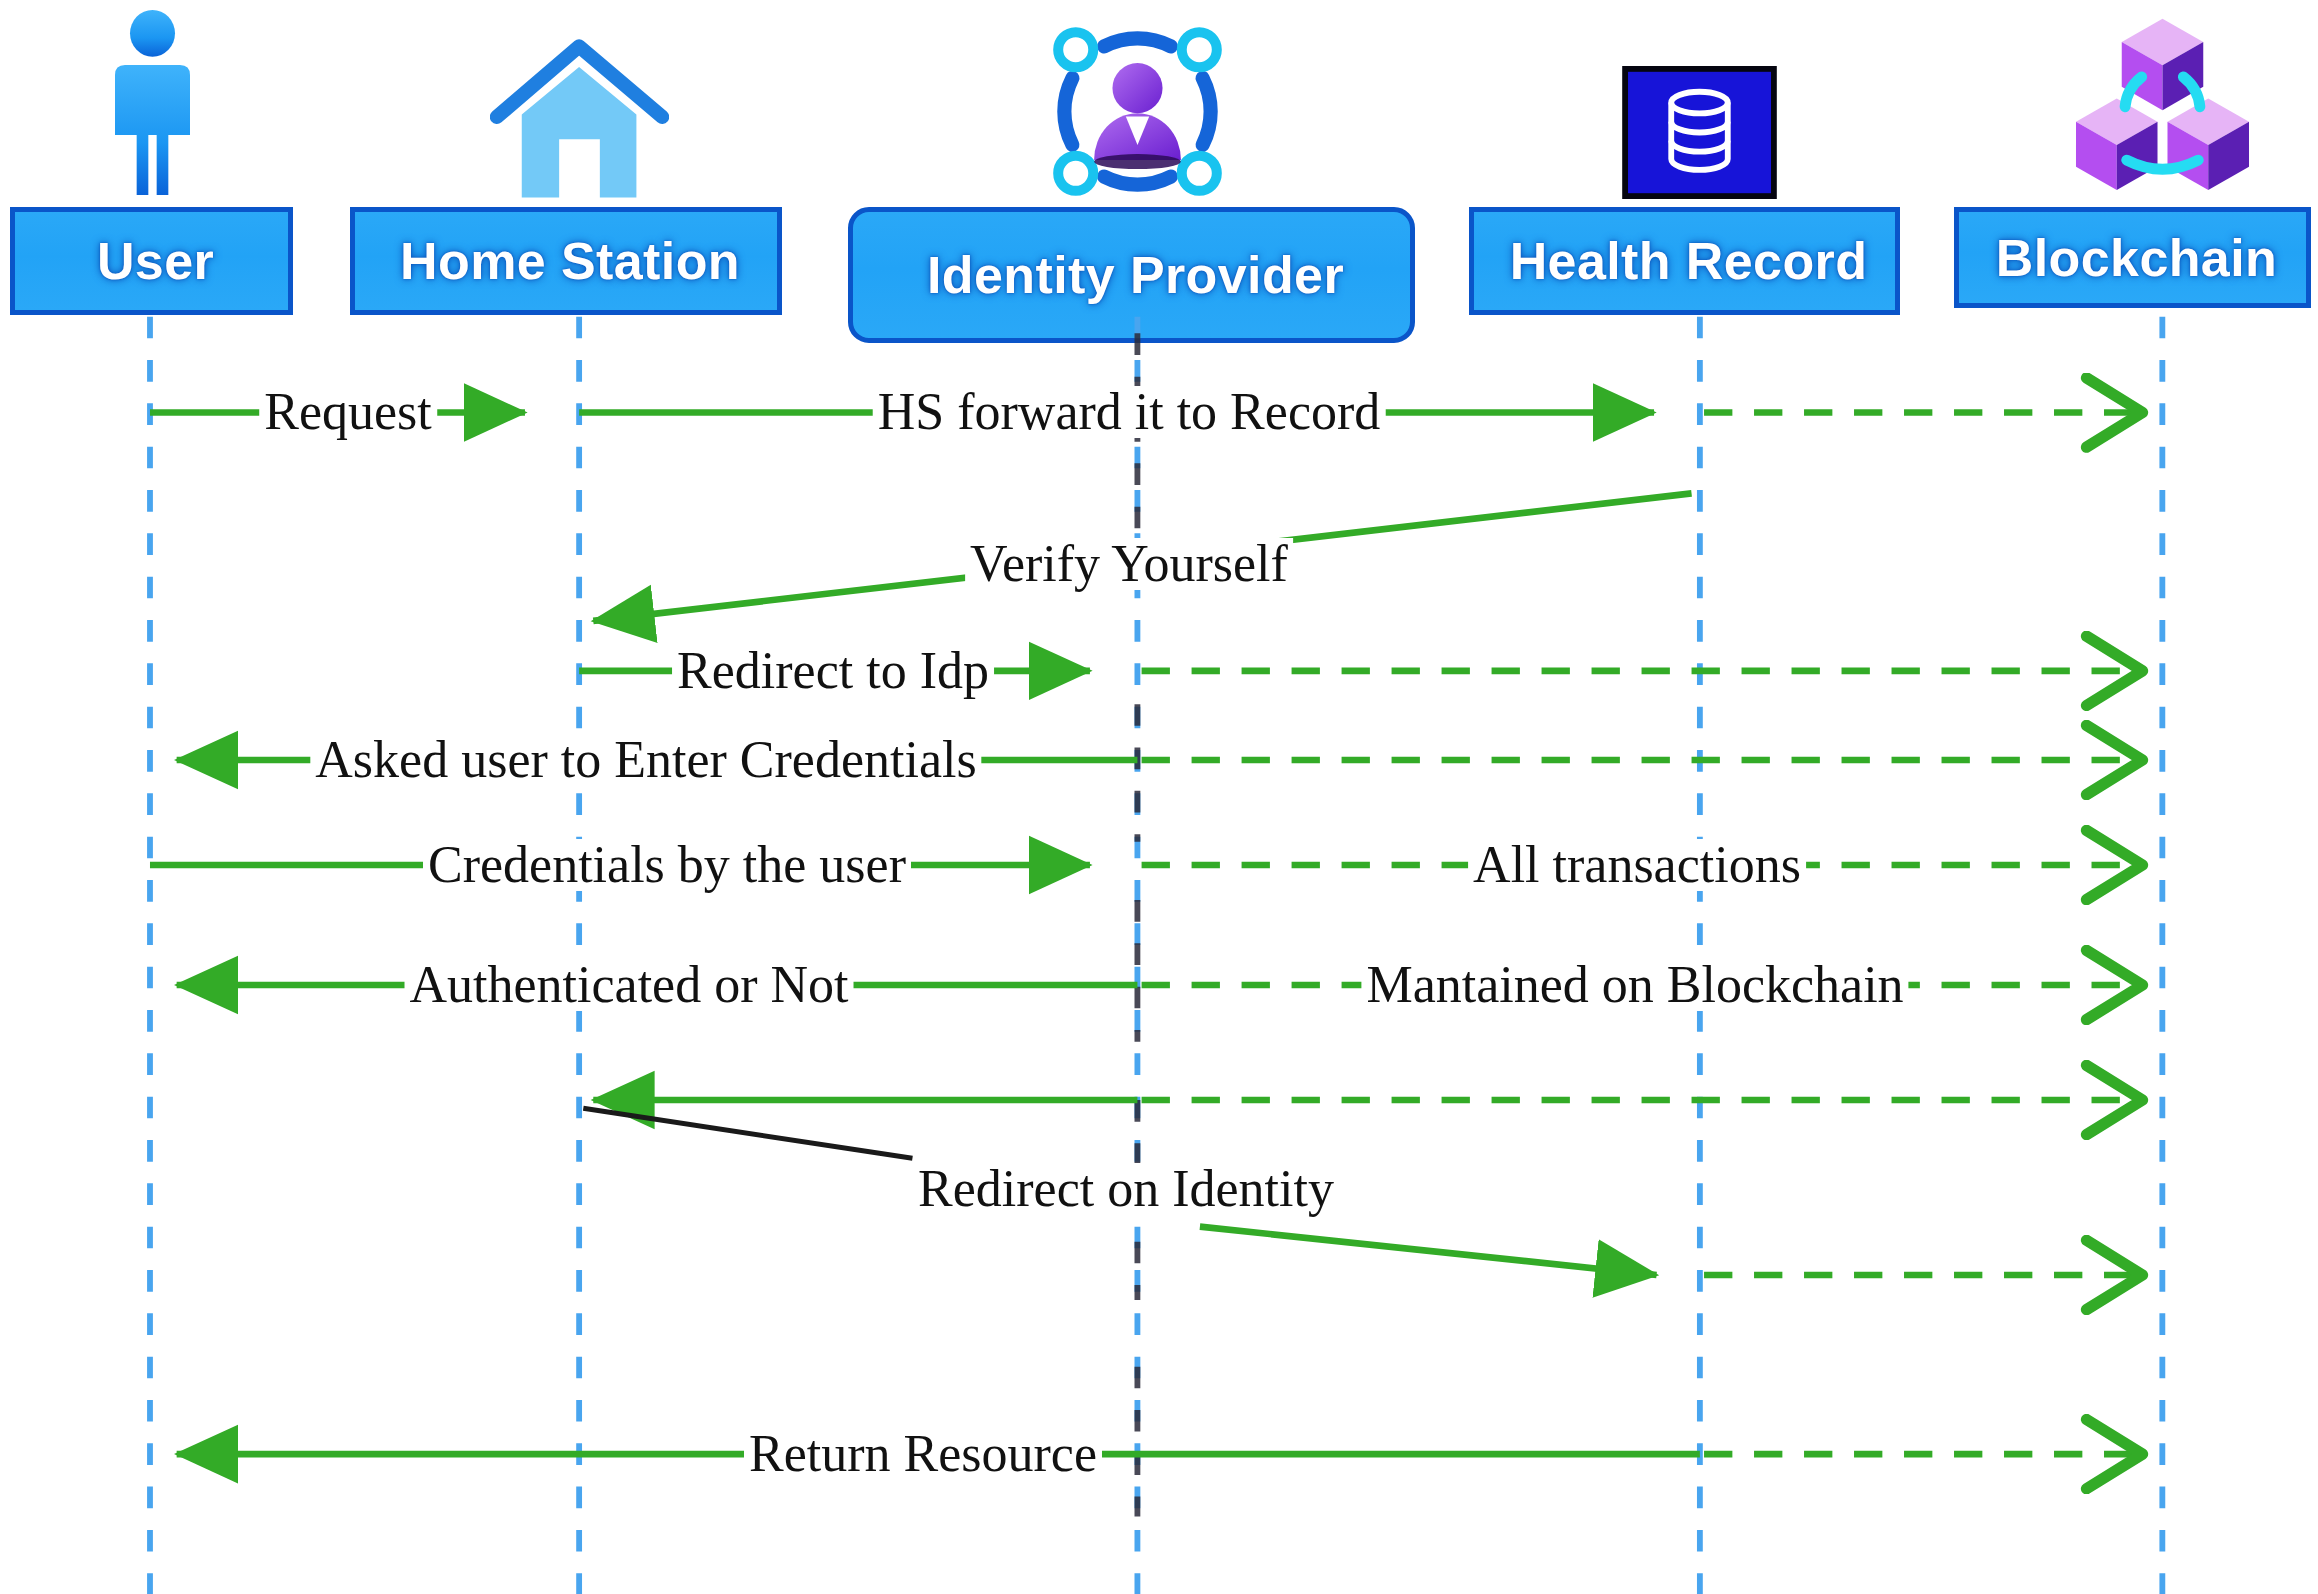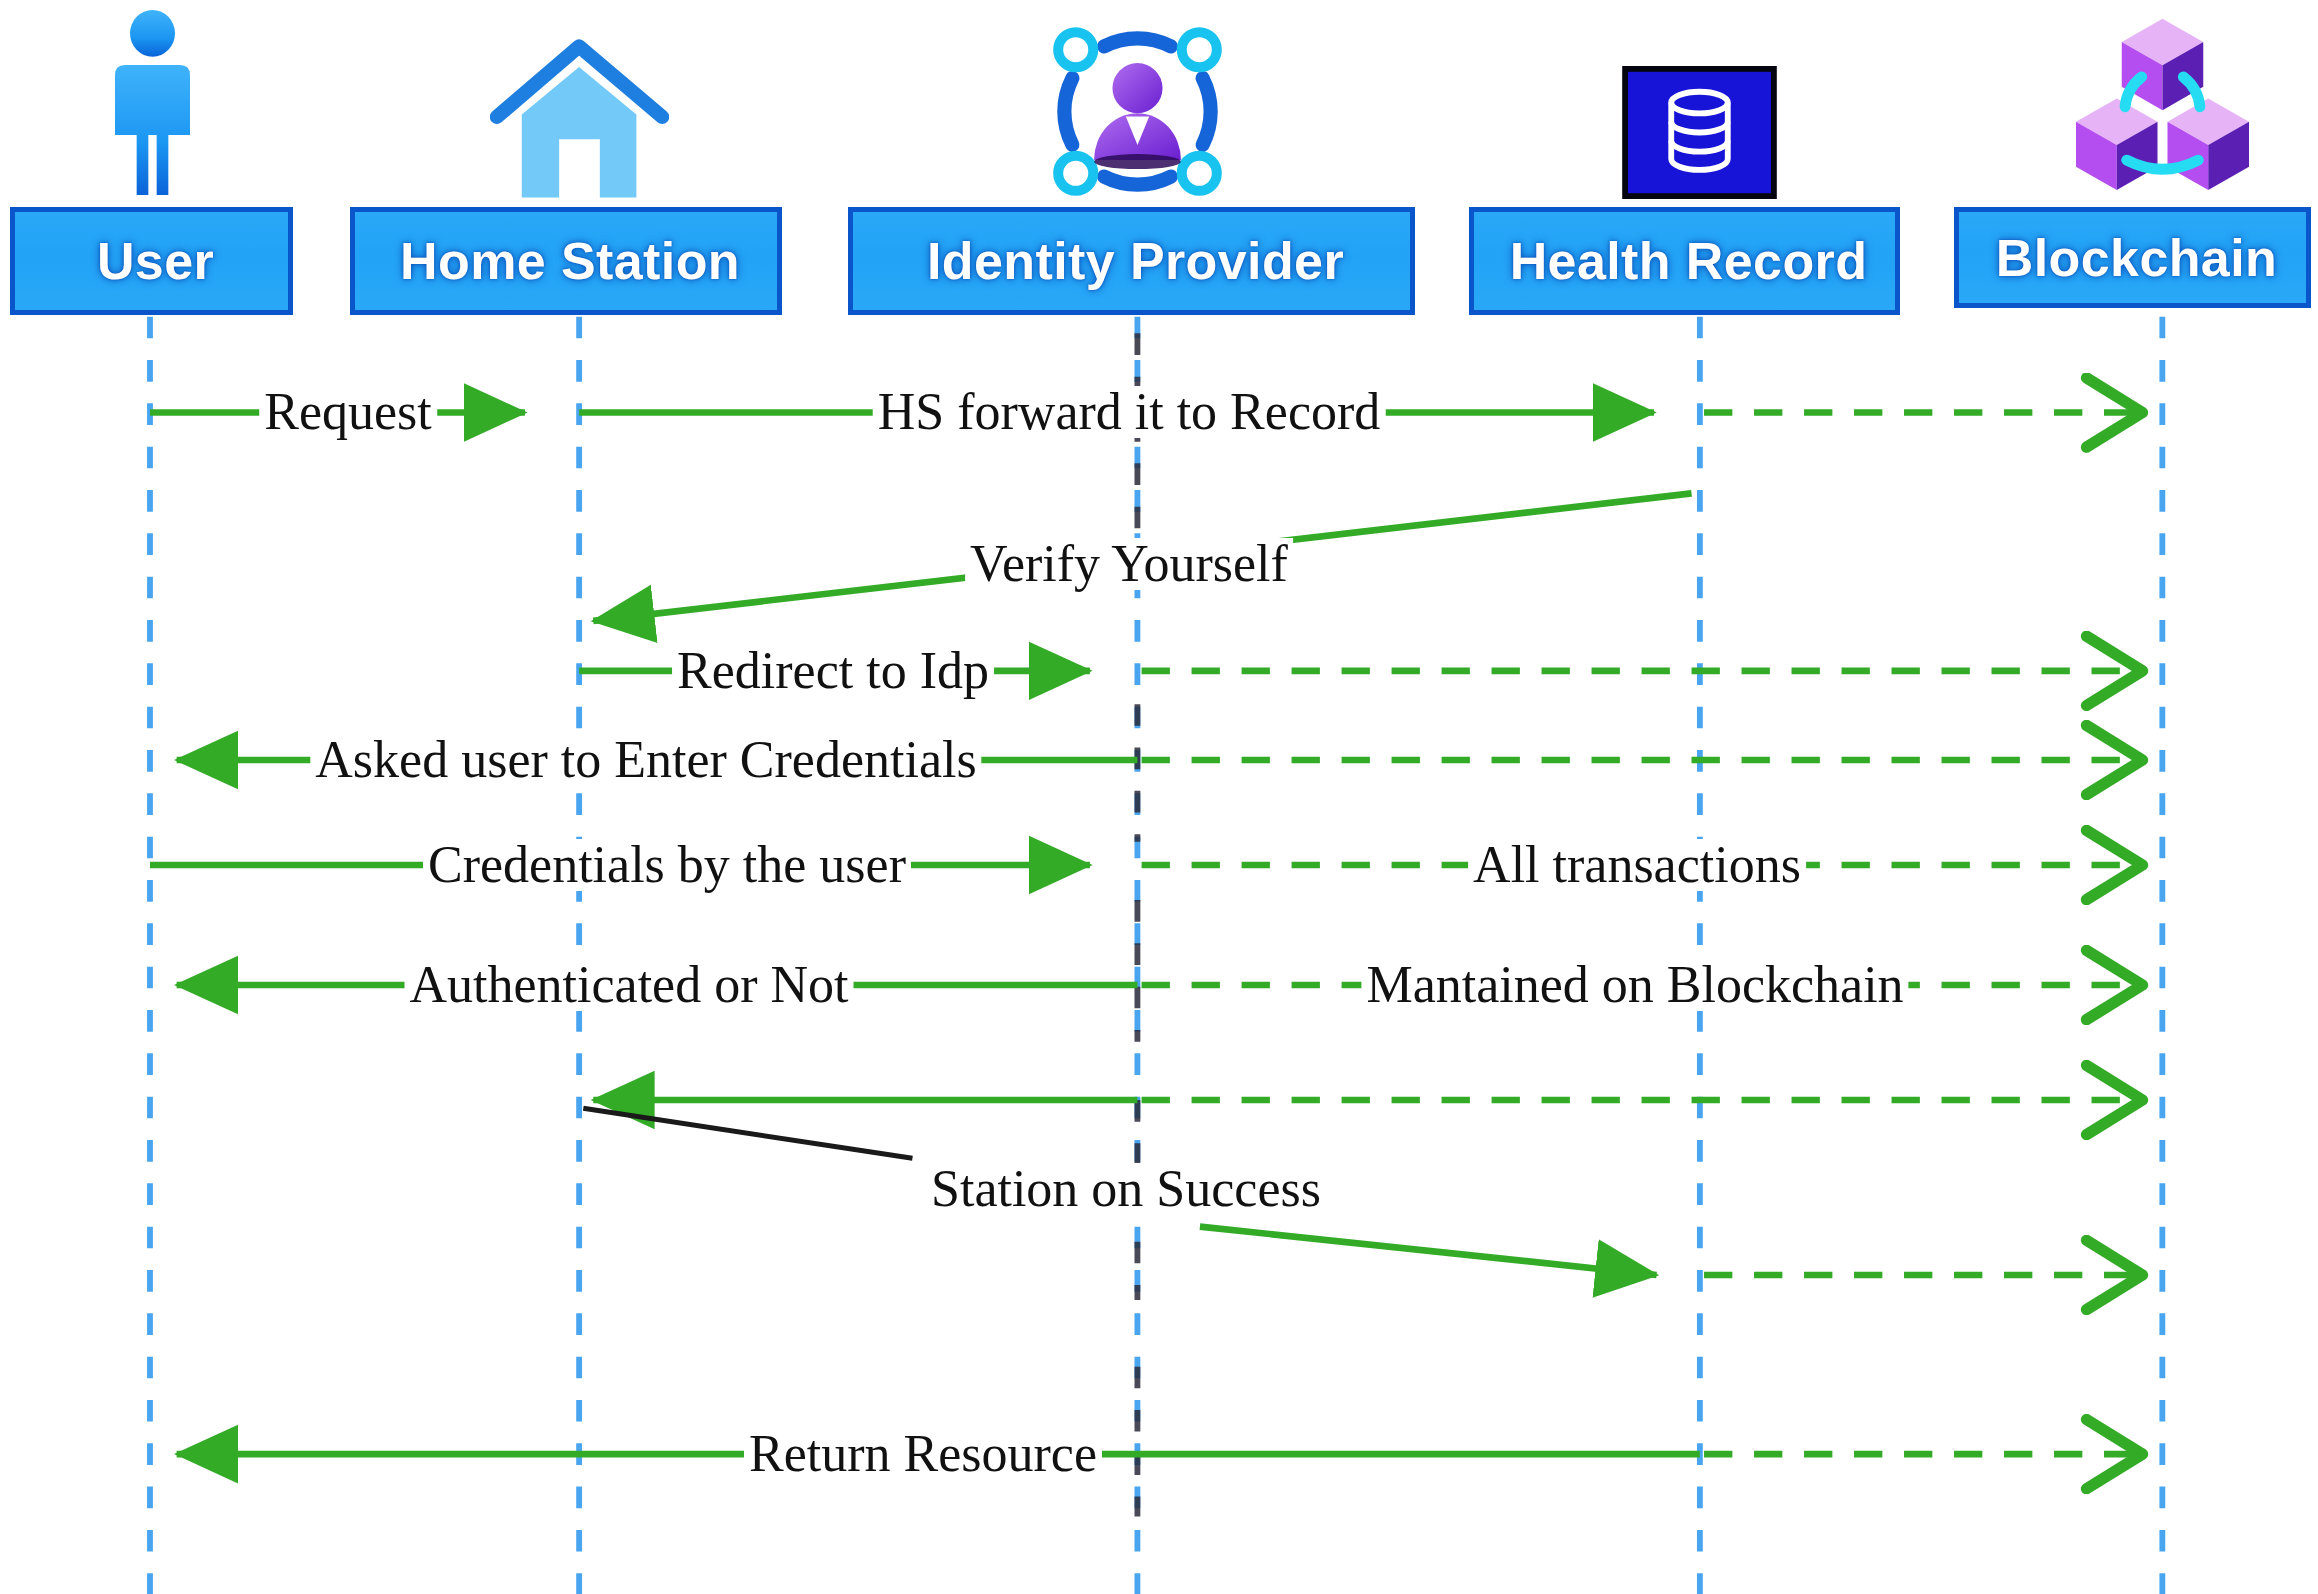--- a/index.html
+++ b/index.html
@@ -116,21 +116,21 @@
       <path d="M68 178 q43 22 86 0" fill="none" stroke="#25dcf2" stroke-width="13" stroke-linecap="round"></path>
     </svg>
   </div>
 
   <div class="pbox" style="left:10px;top:207px;width:283px;height:108px;">
     <span class="plabel">User</span>
   </div>
   <div class="pbox" style="left:350px;top:207px;width:432px;height:108px;">
     <span class="plabel">Home Station</span>
   </div>
-  <div class="pbox" style="left:848px;top:207px;width:567px;height:108px;">
+  <div class="pbox" style="left:848px;top:207px;width:567px;height:136px;border-radius:21px;">
     <span class="plabel">Identity Provider</span>
   </div>
   <div class="pbox" style="left:1469px;top:207px;width:431px;height:108px;">
     <span class="plabel">Health Record</span>
   </div>
   <div class="pbox" style="left:1954px;top:207px;width:357px;height:101px;">
     <span class="plabel">Blockchain</span>
   </div>
 
   <svg id="svgroot" viewBox="0 0 2783 1914" width="2319" height="1595">
@@ -195,17 +195,17 @@
 
   <div class="msg c" style="left:348px;top:412px;">Request</div>
   <div class="msg c" style="left:1129px;top:412px;">HS forward it to Record</div>
   <div class="msg c" style="left:1129px;top:564px;">Verify Yourself</div>
   <div class="msg c" style="left:833px;top:671px;">Redirect to Idp</div>
   <div class="msg c" style="left:646px;top:760px;">Asked user to Enter Credentials</div>
   <div class="msg c" style="left:643px;top:865px;margin-left:24px;">Credentials by the user</div>
   <div class="msg c" style="left:1637px;top:865px;">All transactions</div>
   <div class="msg c" style="left:629px;top:985px;">Authenticated or Not</div>
   <div class="msg c" style="left:1635px;top:985px;">Mantained on Blockchain</div>
-  <div class="msg c" style="left:1126px;top:1189px;">Station on Success</div>
+  <div class="msg c" style="left:1126px;top:1189px;">Redirect on Identity</div>
   <div class="msg c" style="left:923px;top:1454px;">Return Resource</div>
 
 </div>
 
 
 </body></html>

